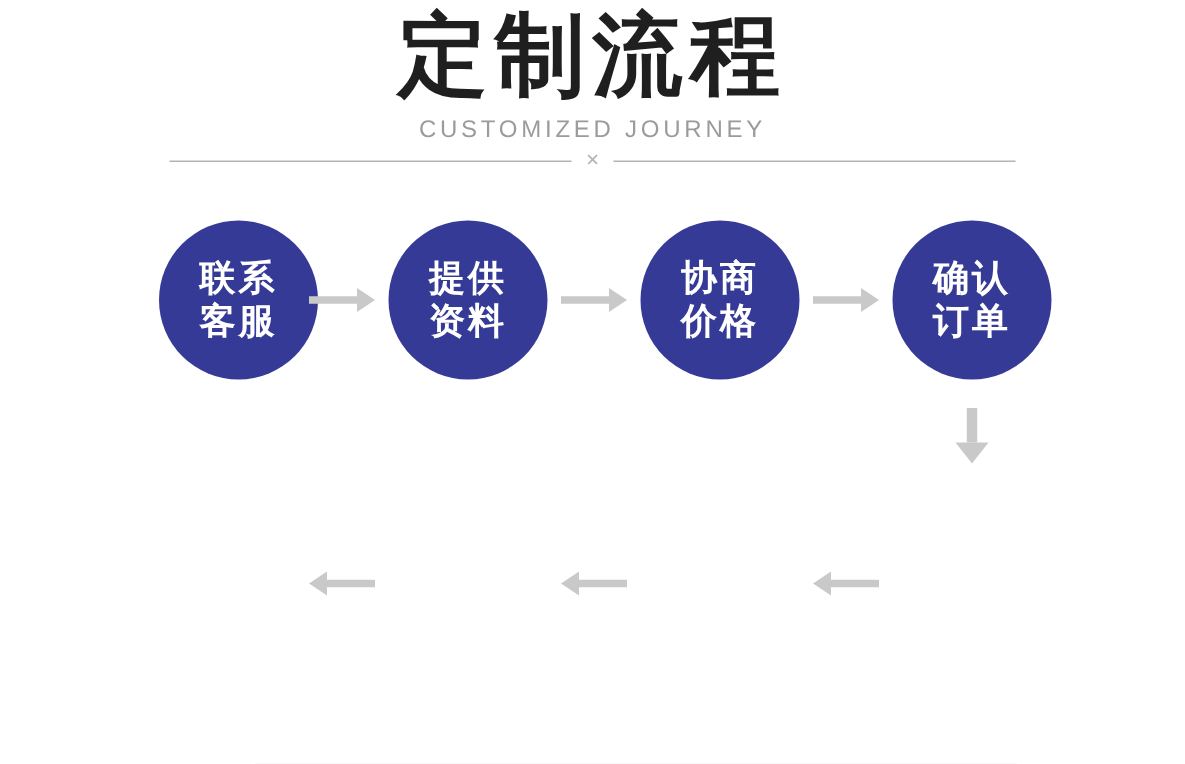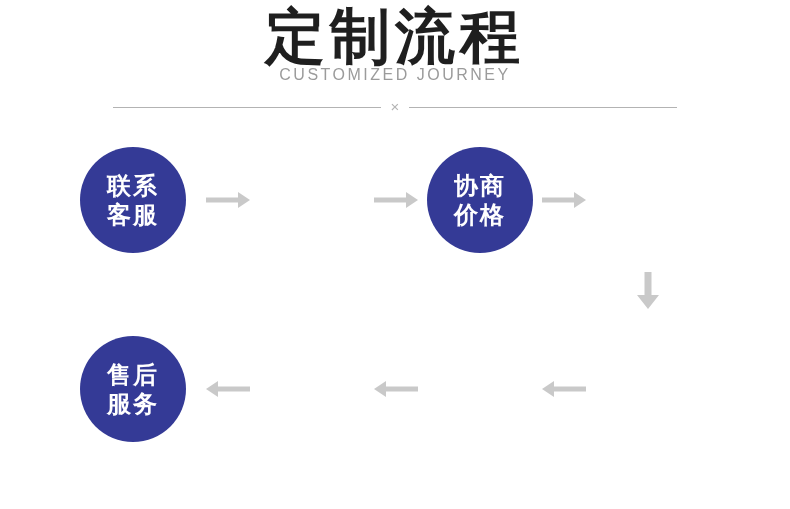--- a/index.html
+++ b/index.html
@@ -22,21 +22,21 @@
     margin:0 auto;
   }
   .title{
     position:absolute;top:2px;left:0;width:790px;
     text-align:center;
     font-size:60px;line-height:70px;
     font-weight:900;letter-spacing:5px;
     color:var(--title-color);
   }
   .subtitle{
-    position:absolute;top:66px;left:0;width:790px;
+    position:absolute;top:78px;left:0;width:790px;
     text-align:center;
     font-size:16px;line-height:18px;
     letter-spacing:2.5px;
     color:var(--subtitle-color);
   }
   .divider{
     position:absolute;top:100px;left:0;width:790px;height:14px;
     display:flex;align-items:center;justify-content:center;gap:10px;
   }
   .divider .line{
@@ -50,21 +50,21 @@
   .circle{
     position:absolute;width:106px;height:106px;border-radius:50%;
     background:var(--circle-color);
     display:flex;flex-direction:column;align-items:center;justify-content:center;
     color:var(--circle-text-color);
     font-size:24px;line-height:29px;font-weight:700;letter-spacing:2px;
     text-align:center;
   }
   .row1{top:147px;}
   .row2{top:336px;}
-  .col1{left:80px;}
+  .col1{left:106px;}
   .col2{left:259px;}
   .col3{left:427px;justify-content:center;}
   .col4{left:595px;}
   .arrow{position:absolute;color:var(--arrow-color);}
   .arrow svg{display:block;}
   .h-arrow{width:44px;height:30px;}
   .r1{top:185px;}
   .r2{top:374px;}
   .gap1{left:206px;}
   .gap2{left:374px;}
@@ -88,48 +88,52 @@
   <div class="circle row1 col1">
     <span>联系</span>
     <span>客服</span>
   </div>
   <span class="arrow h-arrow r1 gap1">
     <svg width="44" height="30" viewBox="0 0 44 30">
         <rect x="0" y="12.5" width="32" height="5" fill="currentColor"></rect>
         <polygon points="32,7 44,15 32,23" fill="currentColor"></polygon>
       </svg>
   </span>
+  <div class="circle row1 col2">
+    <span>提供</span>
+    <span>资料</span>
+  </div>
   <span class="arrow h-arrow r1 gap2">
     <svg width="44" height="30" viewBox="0 0 44 30">
         <rect x="0" y="12.5" width="32" height="5" fill="currentColor"></rect>
         <polygon points="32,7 44,15 32,23" fill="currentColor"></polygon>
       </svg>
   </span>
   <div class="circle row1 col3">
     <span>协商</span>
     <span>价格</span>
   </div>
   <span class="arrow h-arrow r1 gap3">
     <svg width="44" height="30" viewBox="0 0 44 30">
         <rect x="0" y="12.5" width="32" height="5" fill="currentColor"></rect>
         <polygon points="32,7 44,15 32,23" fill="currentColor"></polygon>
       </svg>
   </span>
+  <div class="circle row1 col4">
+    <span>确认</span>
+    <span>订单</span>
+  </div>
 
   <span class="arrow down-arrow">
     <svg width="30" height="40" viewBox="0 0 30 40">
         <rect x="11.5" y="0" width="7" height="23" fill="currentColor"></rect>
         <polygon points="4,23 26,23 15,37" fill="currentColor"></polygon>
       </svg>
   </span>
 
-  <div class="circle row2 col1">
-    <span>售后</span>
-    <span>服务</span>
-  </div>
   <span class="arrow h-arrow r2 gap1">
     <svg width="44" height="30" viewBox="0 0 44 30">
         <rect x="12" y="12.5" width="32" height="5" fill="currentColor"></rect>
         <polygon points="12,7 0,15 12,23" fill="currentColor"></polygon>
       </svg>
   </span>
   <span class="arrow h-arrow r2 gap2">
     <svg width="44" height="30" viewBox="0 0 44 30">
         <rect x="12" y="12.5" width="32" height="5" fill="currentColor"></rect>
         <polygon points="12,7 0,15 12,23" fill="currentColor"></polygon>

